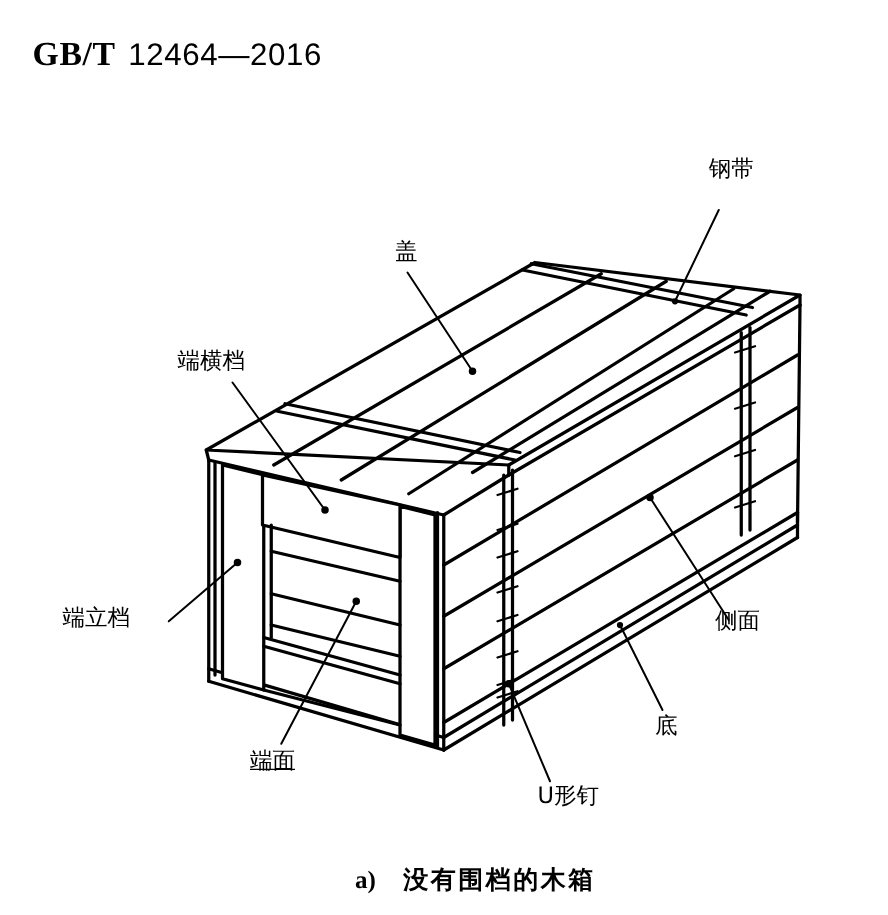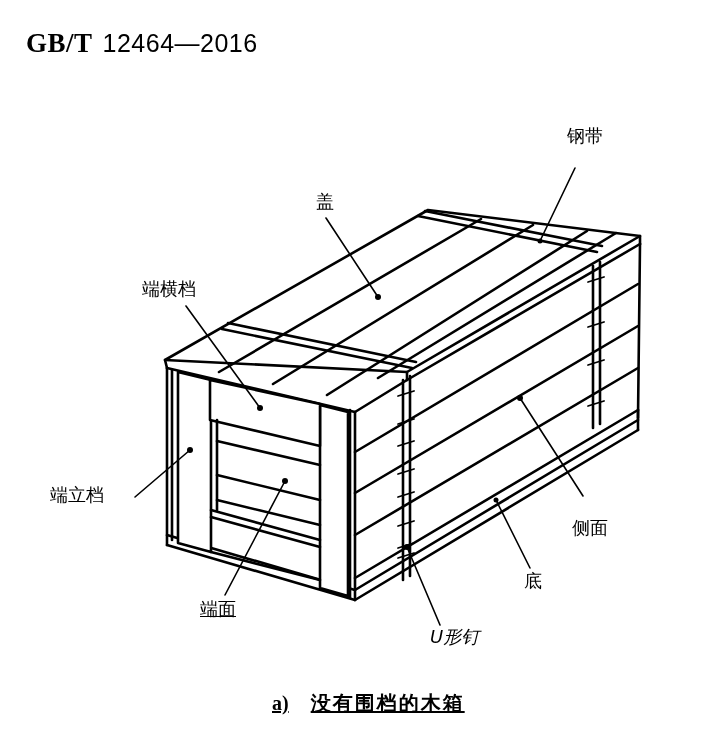--- a/index.html
+++ b/index.html
@@ -2,21 +2,21 @@
 <html><head>
   <meta charset="utf-8">
   <style>
     html, body { margin: 0; padding: 0; background: #ffffff; }
     body { width: 710px; height: 732px; position: relative; overflow: hidden; font-family: "DejaVu Sans", sans-serif; color: #000; }
     .std-header { position: absolute; left: 26px; top: 28px; font-size: 25px; letter-spacing: 0.5px; white-space: nowrap; }
     .std-header .prefix { font-family: Liberation Serif, serif; font-weight: bold; font-size: 27px; }
     .std-header .num { font-family: "Liberation Sans", sans-serif; font-size: 25px; margin-left: 10px; margin-top: 45px; }
     svg.diagram { position: absolute; left: 0; top: 0; }
     .label { position: absolute; font-family: "DejaVu Sans", sans-serif; font-size: 18px; white-space: nowrap; line-height: 1; }
-    .caption { position: absolute; left: 272px; top: 690px; font-size: 20px; font-weight: bold; white-space: nowrap; text-decoration: underline; }
+    .caption { position: absolute; left: 284px; top: 690px; font-size: 20px; font-weight: bold; white-space: nowrap; }
     .caption .idx { font-family: "Liberation Serif", serif; margin-right: 22px; }
     .caption .txt { letter-spacing: 2px; }
   </style>
 </head>
 <body>
 
 <div class="std-header">
   <span class="prefix">GB/T</span><span class="num">12464—2016</span>
 </div>
 
@@ -130,19 +130,19 @@
     <circle cx="496" cy="500" r="2.5"></circle>
     <circle cx="520" cy="398" r="3"></circle>
   </g>
 </svg>
 
 <div class="label" style="left:316px;top:193px;">盖</div>
 <div class="label" style="left:567px;top:127px;">钢带</div>
 <div class="label" style="left:142px;top:280px;">端横档</div>
 <div class="label" style="left:50px;top:486px;">端立档</div>
 <div class="label" style="left:200px;top:600px;text-decoration:underline;">端面</div>
-<div class="label" style="left:430px;top:628px;font-style:italic;">U形钉</div>
+<div class="label" style="left:430px;top:628px;">U形钉</div>
 <div class="label" style="left:524px;top:572px;">底</div>
-<div class="label" style="left:572px;top:519px;">侧面</div>
+<div class="label" style="left:572px;top:488px;">侧面</div>
 
 <div class="caption">
   <span class="idx">a)</span><span class="txt">没有围档的木箱</span>
 </div>
 
 </body></html>

